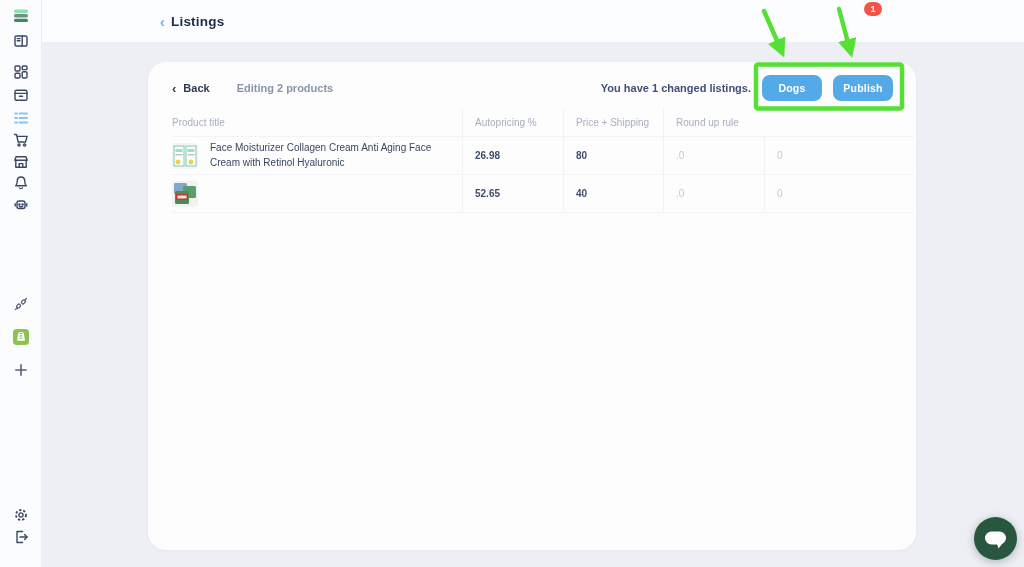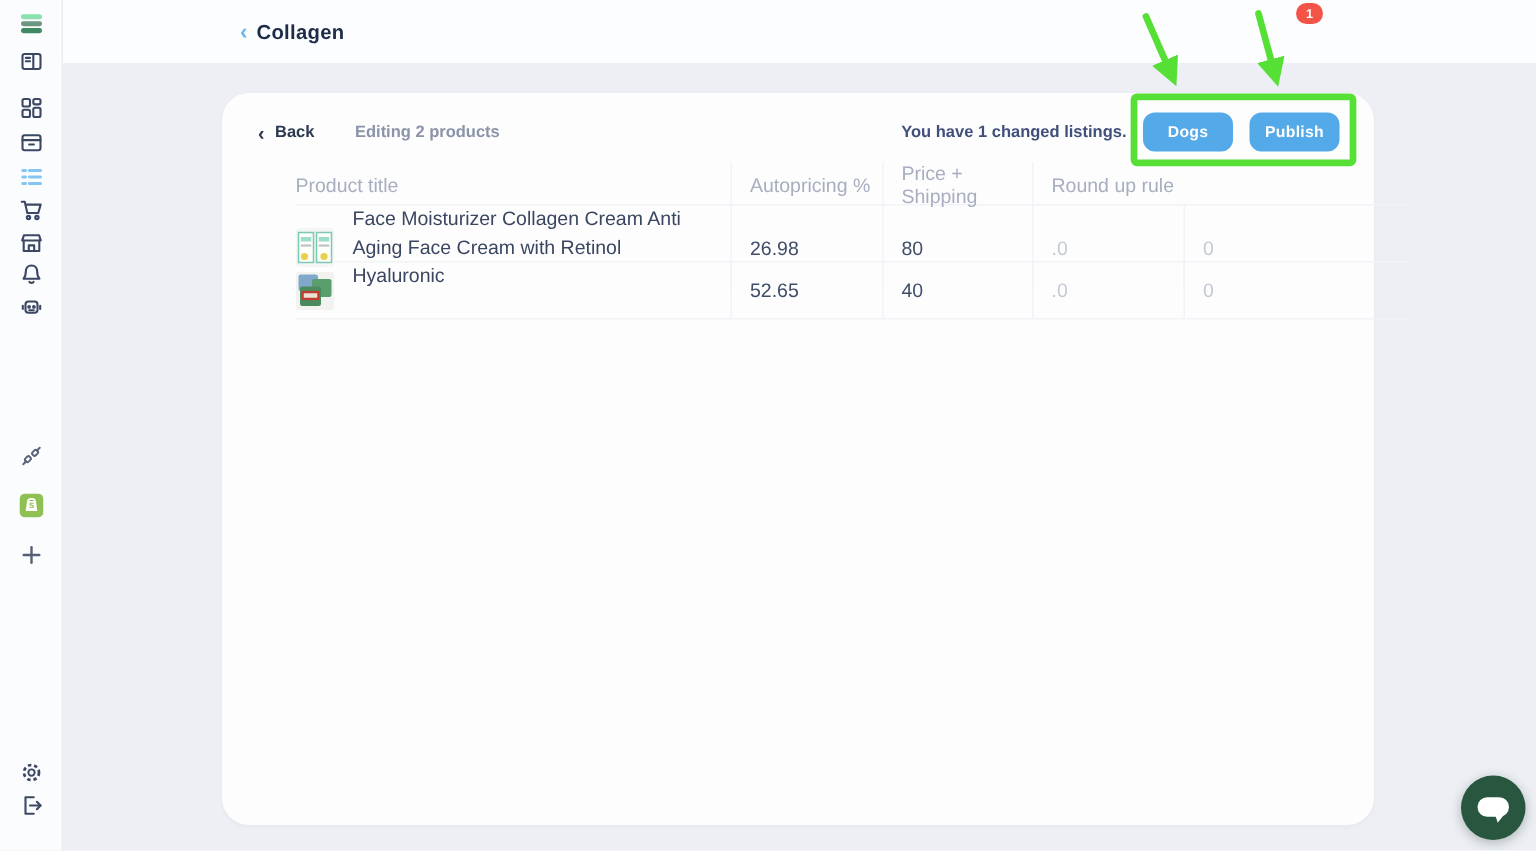--- a/index.html
+++ b/index.html
@@ -50,31 +50,31 @@
   .editing-label{margin-left:27px;color:#8b93a8;font-size:11px;font-weight:600;}
   .tb-spacer{flex:1;}
   .changed-notice{color:#41507a;font-size:11px;font-weight:600;margin-right:11px;}
   .btn{
     width:60px;height:26px;border:none;border-radius:8px;background:#54a9e8;
     color:#fff;font-size:10.5px;font-weight:bold;font-family:inherit;cursor:pointer;
     letter-spacing:.2px;
   }
   .btn + .btn{margin-left:11px;}
   
-  .tbl{position:absolute;left:24px;top:46px;width:742px;font-size:13px;margin-left:25px;}
+  .tbl{position:absolute;left:24px;top:46px;width:742px;font-size:10px;}
   .trow{
     display:grid;grid-template-columns:290px 101px 100px 101px 126px;
     align-items:center;
   }
   .thead{height:28px;color:#a7aebf;border-bottom:1px solid #f1f3f7;}
   .tdata{height:37px;border-bottom:1px solid #f1f3f7;}
   .cell{height:100%;display:flex;align-items:center;}
   .cell.sep{border-left:1px solid #f1f3f7;padding-left:12px;}
   .title-cell{gap:12px;padding-right:24px;color:#3a4660;line-height:1.45;}
-  .val-strong{color:#414e69;font-weight:400;}
+  .val-strong{color:#414e69;font-weight:700;}
   .val-dim{color:#c3c9d5;}
   .thumb{flex:0 0 26px;width:26px;height:26px;border-radius:3px;overflow:hidden;}
   .thumb svg{display:block;}
   
   .anno{position:absolute;left:0;top:0;width:1024px;height:567px;pointer-events:none;z-index:20;}
   
   .chat-fab{
     position:absolute;left:974px;top:517px;width:43px;height:43px;border-radius:50%;
     background:#28563f;display:flex;align-items:center;justify-content:center;
     box-shadow:0 2px 8px rgba(20,50,35,.3);cursor:pointer;z-index:15;
@@ -201,21 +201,21 @@
         <path d="M9.5 2.5H4v11h5.5"></path>
         <line x1="7" y1="8" x2="14" y2="8"></line>
         <path d="M11.6 5.5L14 8l-2.4 2.5"></path>
       </svg>
   </div>
 </div>
 
 <div class="topbar">
   <div class="tb-title">
     <span class="tb-chev">‹</span>
-    <span class="tb-label">Collagen</span>
+    <span class="tb-label">Listings</span>
   </div>
 </div>
 
 <div class="tb-btn bell">
   <svg viewBox="0 0 16 16" width="17" height="17" fill="none" stroke="#333f58" stroke-width="1.3" stroke-linecap="round" stroke-linejoin="round">
       <path d="M8 2c-2.4 0-3.8 1.8-3.8 4.2 0 2.6-.5 3.6-1.5 4.6h10.6c-1-1-1.5-2-1.5-4.6C11.8 3.8 10.4 2 8 2z"></path>
       <path d="M6.6 12.9c.3.9 2.5.9 2.8 0"></path>
     </svg>
 </div>
 <div class="tb-btn basket">

